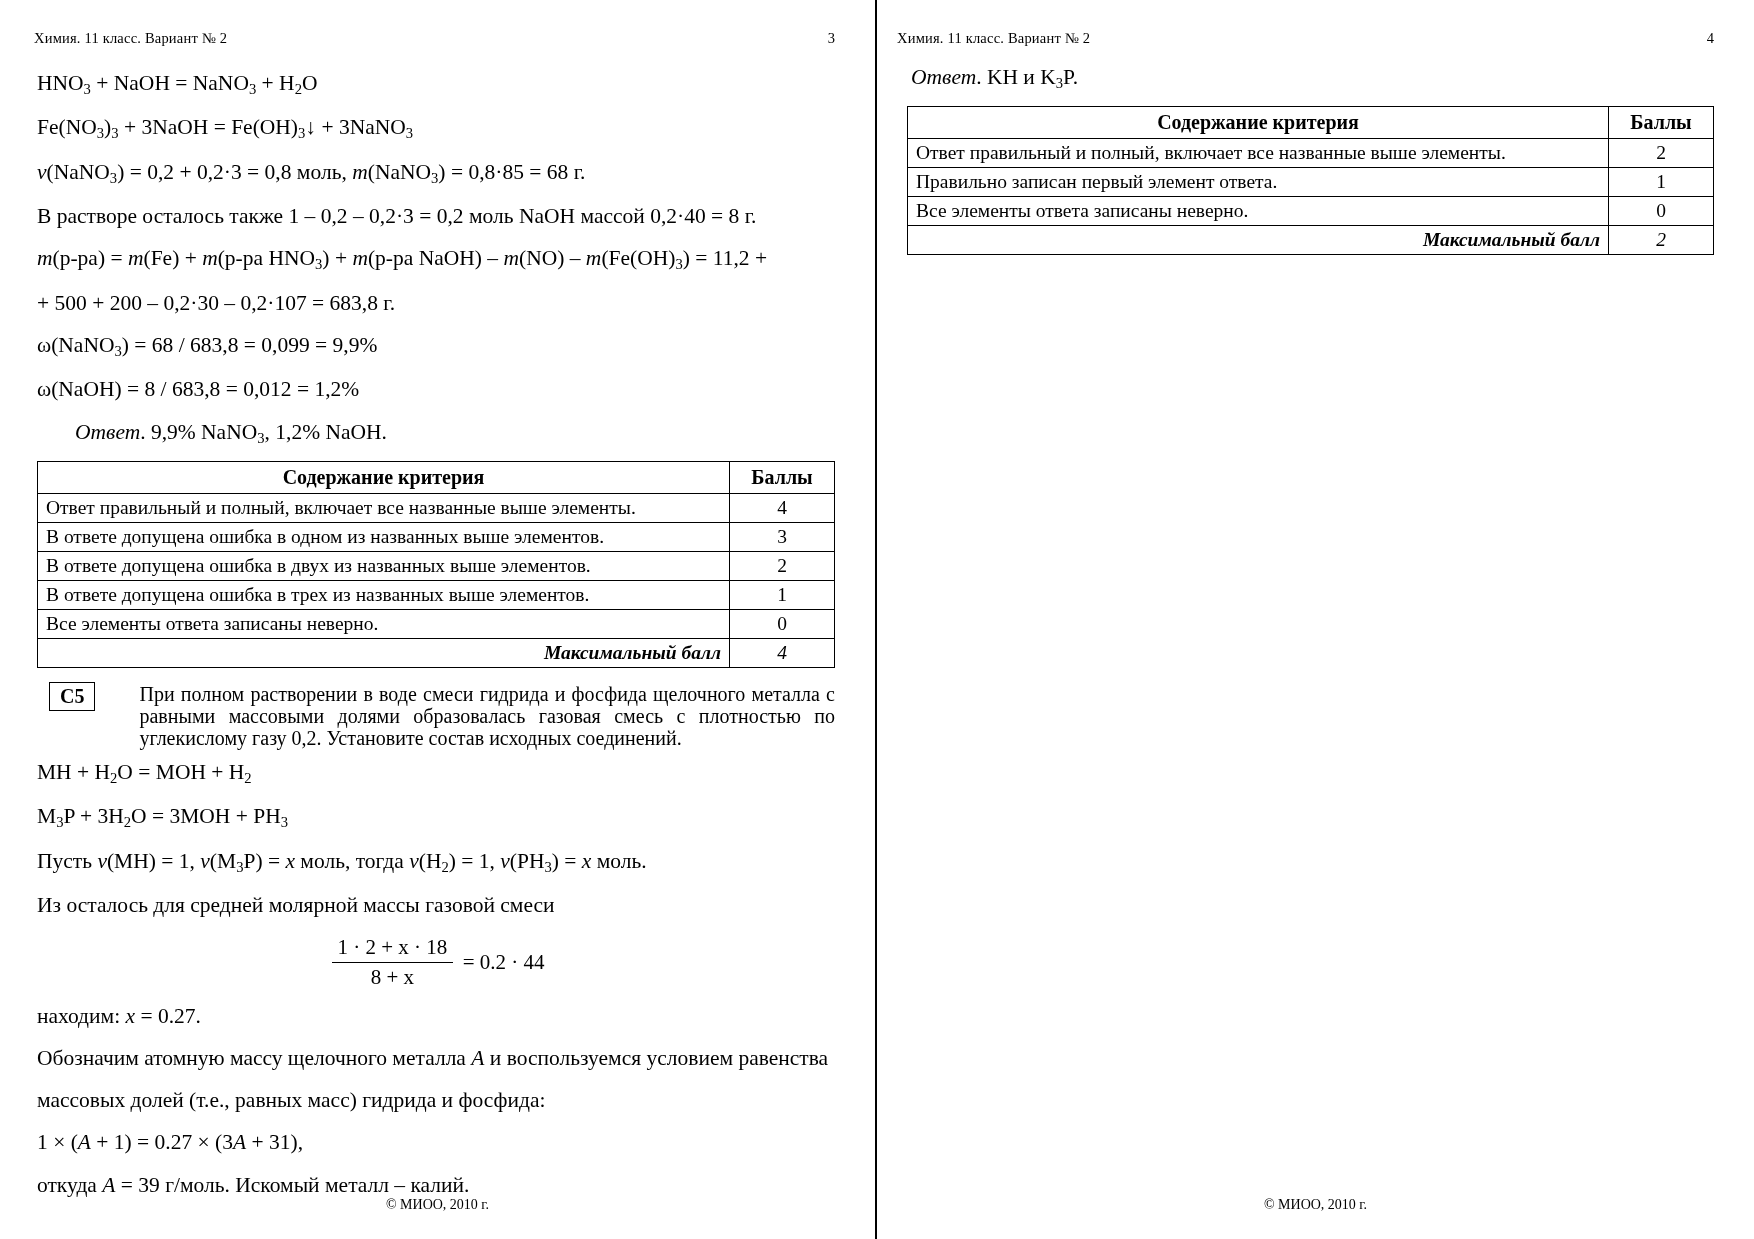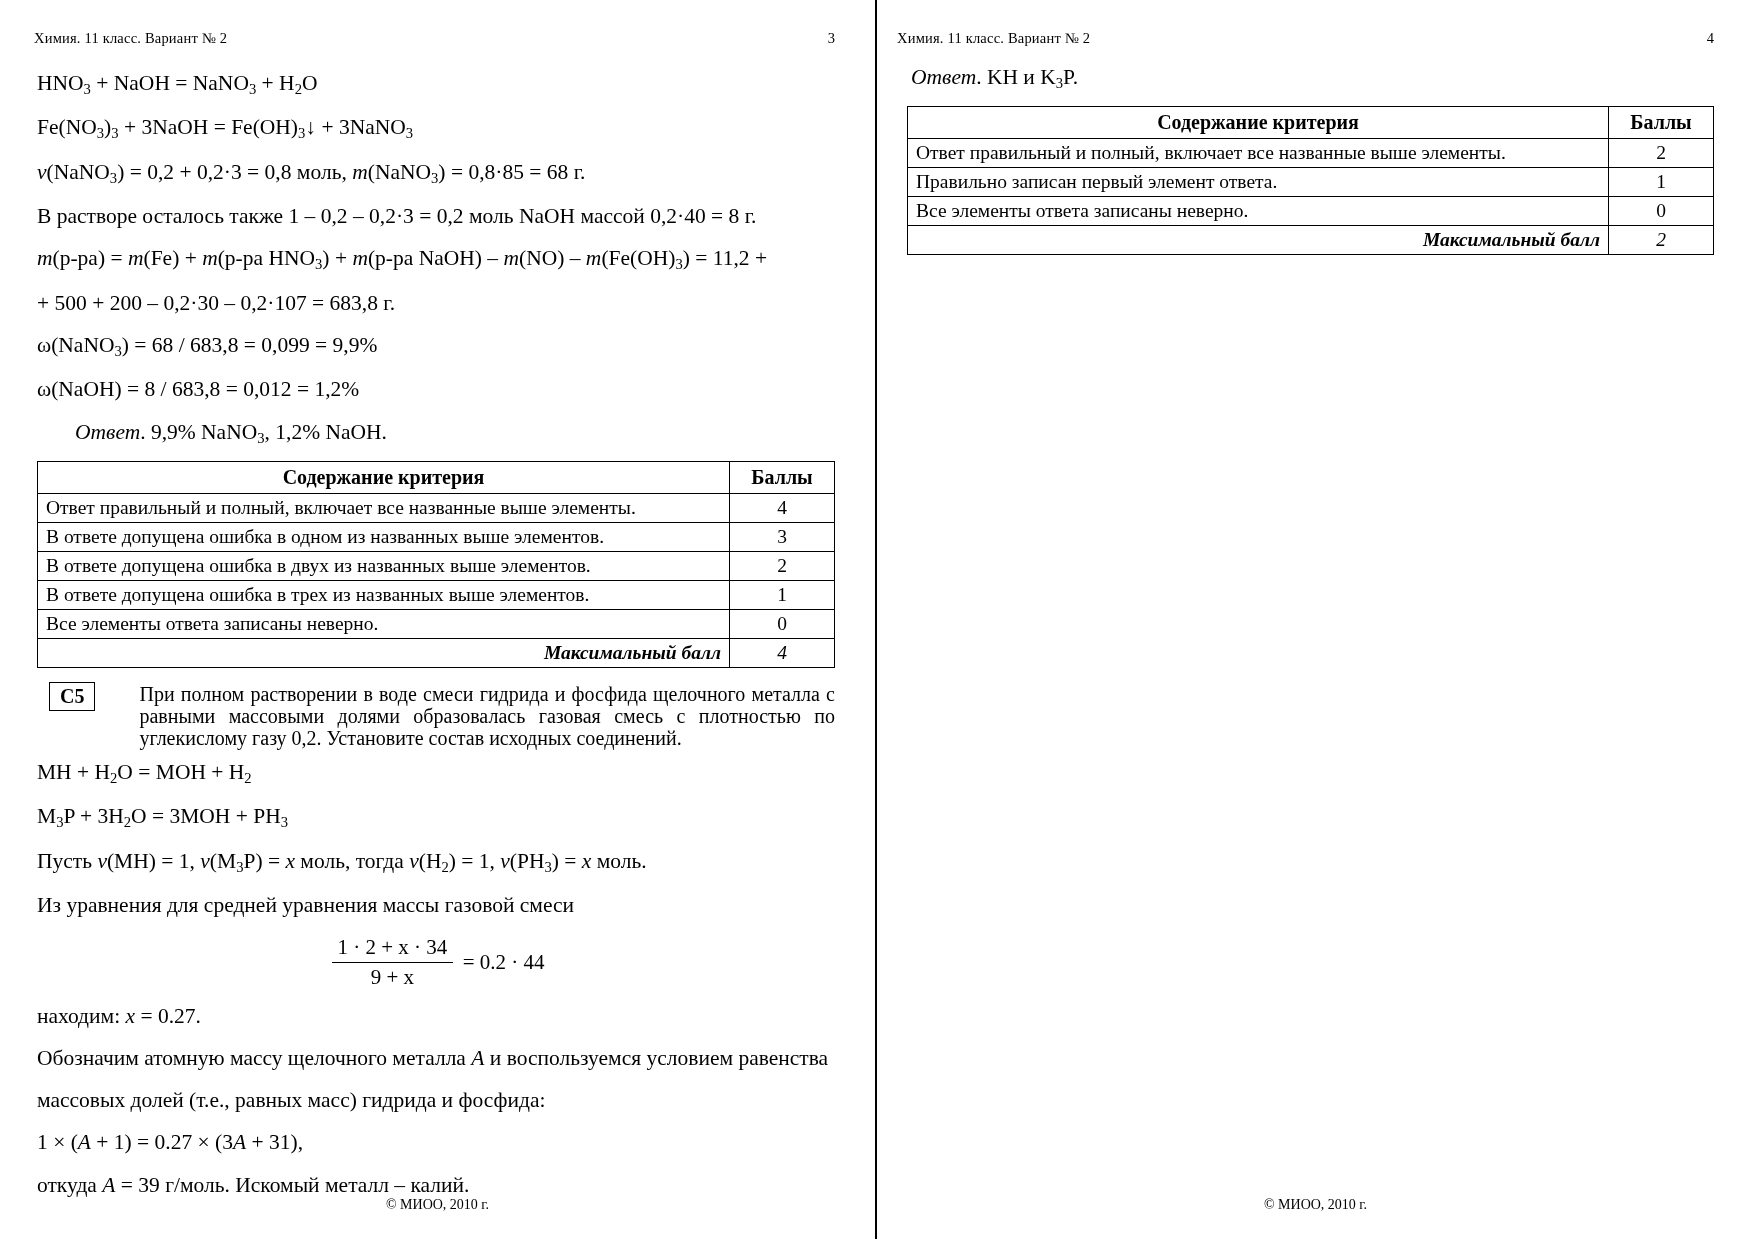--- a/index.html
+++ b/index.html
@@ -230,26 +230,26 @@
         <div class="task-code">С5</div>
         <div class="task-text">При полном растворении в воде смеси гидрида и фосфида щелочного металла с равными массовыми долями образовалась газовая смесь с плотностью по углекислому газу 0,2. Установите состав исходных соединений.</div>
       </div>
 
       <div class="line">МН + H<sub>2</sub>O = MOH + H<sub>2</sub></div>
 
       <div class="line">M<sub>3</sub>P + 3H<sub>2</sub>O = 3MOH + PH<sub>3</sub></div>
 
       <div class="line">Пусть <i class="it">ν</i>(МН) = 1, <i class="it">ν</i>(M<sub>3</sub>P) = <i class="it">x</i> моль, тогда <i class="it">ν</i>(H<sub>2</sub>) = 1, <i class="it">ν</i>(PH<sub>3</sub>) = <i class="it">x</i> моль.</div>
 
-      <div class="line">Из уравнения для средней уравнения массы газовой смеси</div>
+      <div class="line">Из осталось для средней молярной массы газовой смеси</div>
 
       <div class="frac-wrap">
         <span class="frac">
-          <span class="num">1 · 2 + x · 34</span>
-          <span class="den">9 + x</span>
+          <span class="num">1 · 2 + x · 18</span>
+          <span class="den">8 + x</span>
         </span>
         <span class="frac-eq">= 0.2 · 44</span>
       </div>
 
       <div class="line">находим: <i class="it">x</i> = 0.27.</div>
 
       <div class="line">Обозначим атомную массу щелочного металла <i class="it">A</i> и воспользуемся условием равенства</div>
 
       <div class="line">массовых долей (т.е., равных масс) гидрида и фосфида:</div>
 

